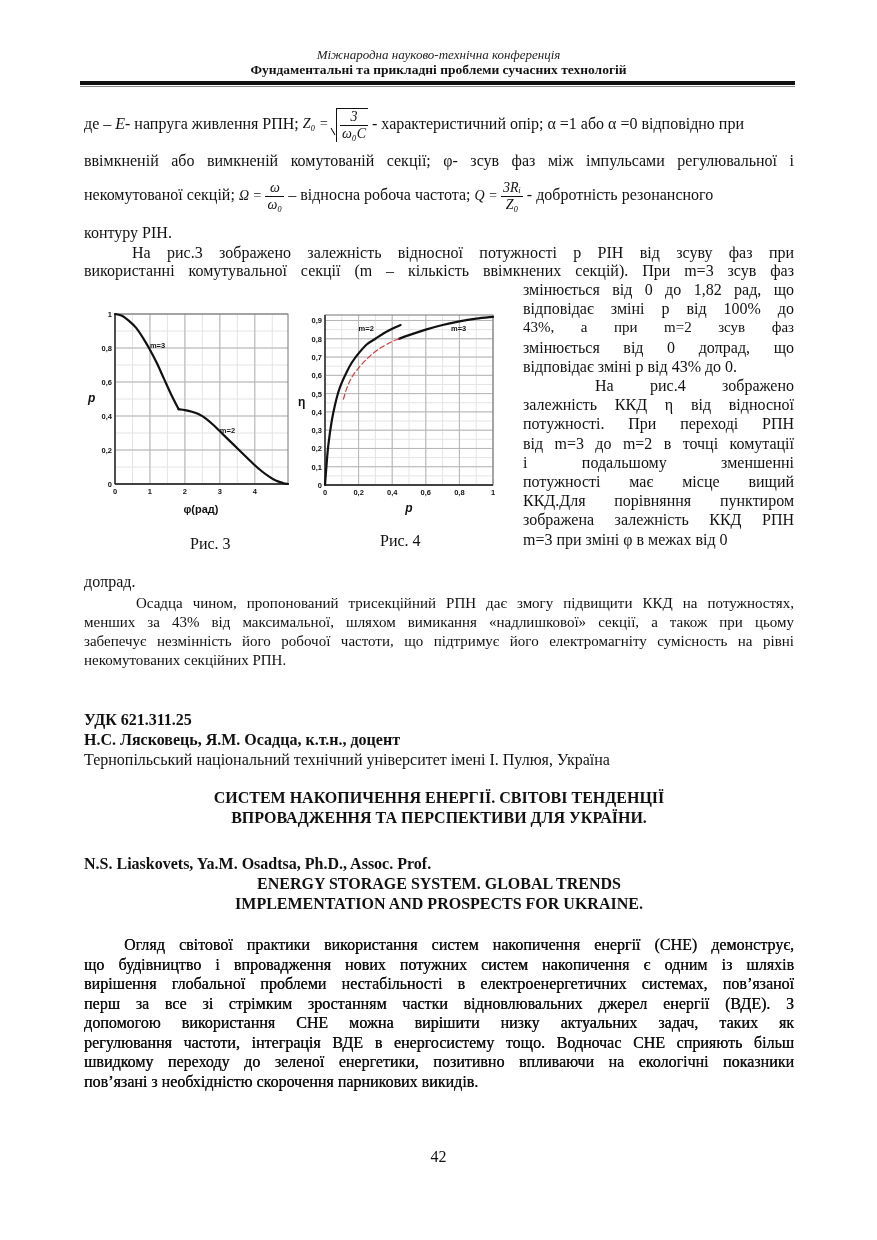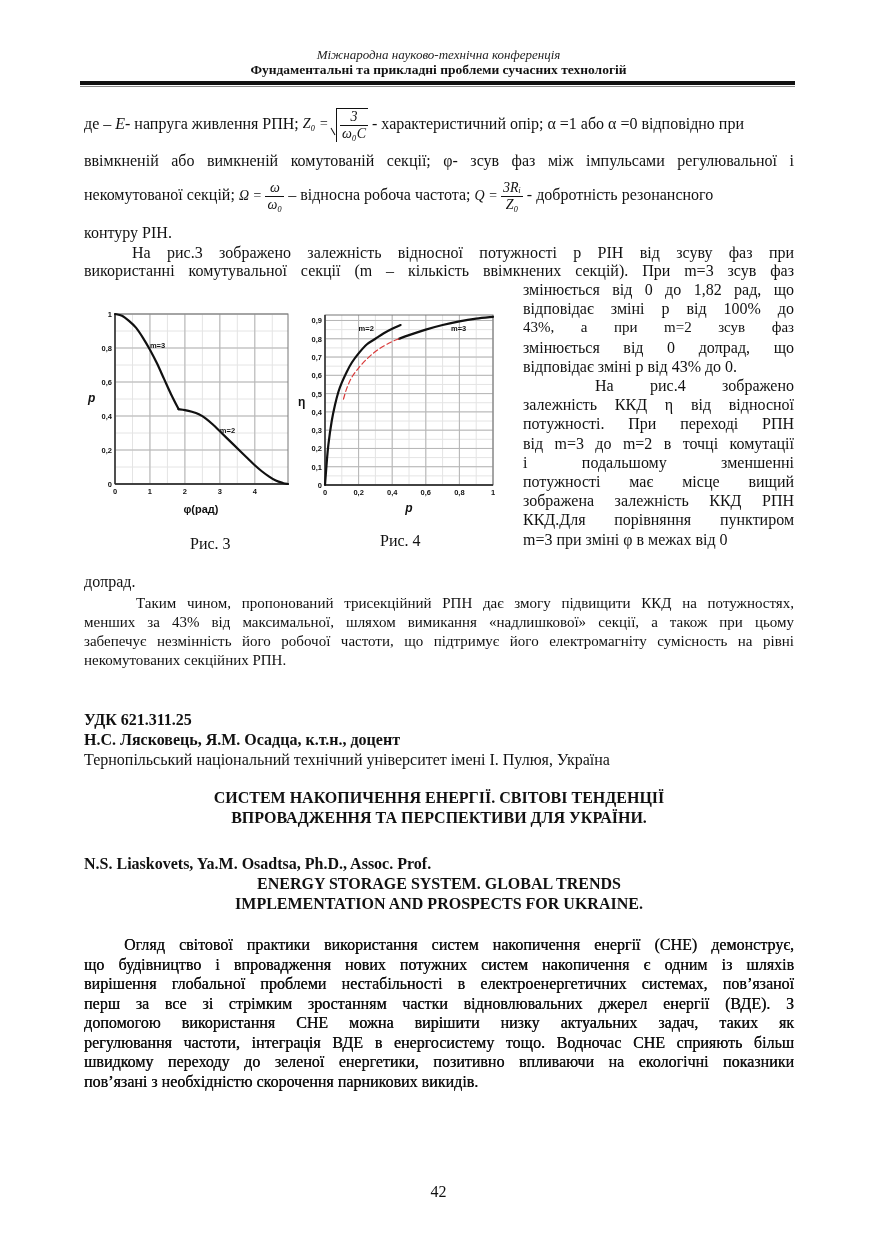--- a/index.html
+++ b/index.html
@@ -78,22 +78,22 @@
     <div style="font-size: 16px; line-height: 19.2px; white-space: normal; text-align: justify; text-align-last: justify;">відповідає зміні p від 100% до</div>
     <div style="font-size: 15px; line-height: 19.2px; white-space: normal; text-align: justify; text-align-last: justify;">43%, а при m=2 зсув фаз</div>
     <div style="font-size: 16px; line-height: 19.2px; white-space: normal; text-align: justify; text-align-last: justify;">змінюється від 0 доπрад, що</div>
     <div style="font-size: 16px; line-height: 19.2px; white-space: nowrap;">відповідає зміні p від 43% до 0.</div>
     <div style="font-size: 16px; line-height: 19.2px; white-space: normal; text-align: justify; text-align-last: justify; padding-left: 72px;">На рис.4 зображено</div>
     <div style="font-size: 16px; line-height: 19.2px; white-space: normal; text-align: justify; text-align-last: justify; font-family: Liberation Serif, serif;">залежність ККД η від відносної</div>
     <div style="font-size: 16px; line-height: 19.2px; white-space: normal; text-align: justify; text-align-last: justify;">потужності. При переході РПН</div>
     <div style="font-size: 16px; line-height: 19.2px; white-space: normal; text-align: justify; text-align-last: justify;">від m=3 до m=2 в точці комутації</div>
     <div style="font-size: 16px; line-height: 19.2px; white-space: normal; text-align: justify; text-align-last: justify;">і подальшому зменшенні</div>
     <div style="font-size: 16px; line-height: 19.2px; white-space: normal; text-align: justify; text-align-last: justify;">потужності має місце вищий</div>
+    <div style="font-size: 16px; line-height: 19.2px; white-space: normal; text-align: justify; text-align-last: justify;">ККД.Для порівняння пунктиром</div>
     <div style="font-size: 16px; line-height: 19.2px; white-space: normal; text-align: justify; text-align-last: justify;">зображена залежність ККД РПН</div>
-    <div style="font-size: 16px; line-height: 19.2px; white-space: normal; text-align: justify; text-align-last: justify;">ККД.Для порівняння пунктиром</div>
     <div style="font-size: 16px; line-height: 19.2px; white-space: nowrap;">m=3 при зміні φ в межах від 0</div>
   </div>
 
 <svg class="abs" style="left:80px; top:300px;" width="225" height="230" id="fig3svg">
     <rect x="35" y="14" width="173" height="170" fill="#fff" stroke="none"></rect>
     <line x1="35" x2="35" y1="14" y2="184" stroke="#e4e4e4" stroke-width="1"></line>
     <line x1="52.474747474747474" x2="52.474747474747474" y1="14" y2="184" stroke="#e4e4e4" stroke-width="1"></line>
     <line x1="69.94949494949495" x2="69.94949494949495" y1="14" y2="184" stroke="#e4e4e4" stroke-width="1"></line>
     <line x1="87.42424242424244" x2="87.42424242424244" y1="14" y2="184" stroke="#e4e4e4" stroke-width="1"></line>
     <line x1="104.8989898989899" x2="104.8989898989899" y1="14" y2="184" stroke="#e4e4e4" stroke-width="1"></line>
@@ -220,21 +220,21 @@
     <text x="63.6" y="31.451612903225822" class="tick" font-size="8">m=2</text>
     <text x="156" y="31.451612903225822" class="tick" font-size="8">m=3</text>
     <text x="3" y="106" font-size="12" font-weight="bold" fill="#111">η</text>
     <text x="114" y="212" text-anchor="middle" font-size="12" font-weight="bold" font-style="italic" fill="#111">p</text>
   </svg>
 <div class="abs caption" style="left:380px; top:532px;">Рис. 4</div>
 
 <div class="line" style="top:573px;">доπрад.</div>
 
 <div class="abs sm" style="left:84px; top:594px; width:710px;">
-  <div class="just" style="text-indent:52px;">Таким чином, пропонований трисекційний РПН дає змогу підвищити ККД на потужностях,</div>
+  <div class="just" style="text-indent:52px;">Осадца чином, пропонований трисекційний РПН дає змогу підвищити ККД на потужностях,</div>
   <div class="just">менших за 43% від максимальної, шляхом вимикання «надлишкової» секції, а також при цьому</div>
   <div class="just">забепечує незмінність його робочої частоти, що підтримує його електромагніту сумісность на рівні</div>
   <div>некомутованих секційних РПН.</div>
 </div>
 
 <div class="abs bold-head" style="left:84px; top:711px;">УДК 621.311.25</div>
 <div class="abs bold-head" style="left:84px; top:731px;">Н.С. Лясковець, Я.М. Осадца, к.т.н., доцент</div>
 <div class="abs" style="left:84px; top:751px; font-size:16px;">Тернопільський національний технічний університет імені І. Пулюя, Україна</div>
 
 <div class="abs bold-head center" style="left:84px; width:710px; top:789px;">СИСТЕМ НАКОПИЧЕННЯ ЕНЕРГІЇ. СВІТОВІ ТЕНДЕНЦІЇ</div>
@@ -248,13 +248,13 @@
   <div class="just" style="text-indent:40px;">Огляд світової практики використання систем накопичення енергії (СНЕ) демонструє,</div>
   <div class="just">що будівництво і впровадження нових потужних систем накопичення  є одним із шляхів</div>
   <div class="just">вирішення глобальної проблеми нестабільності в електроенергетичних системах, пов’язаної</div>
   <div class="just">перш за все зі стрімким зростанням частки відновлювальних джерел енергії (ВДЕ). З</div>
   <div class="just">допомогою використання СНЕ можна вирішити низку актуальних задач, таких як</div>
   <div class="just">регулювання частоти, інтеграція ВДЕ в енергосистему тощо. Водночас СНЕ сприяють більш</div>
   <div class="just">швидкому переходу до зеленої енергетики, позитивно впливаючи на екологічні показники</div>
   <div>пов’язані з необхідністю скорочення парникових викидів.</div>
 </div>
 
-<div class="abs center" style="left:0; width:877px; top:1183px; font-size:16px;">42</div>
+<div class="abs center" style="left:0; width:877px; top:1148px; font-size:16px;">42</div>
 
 </body></html>

